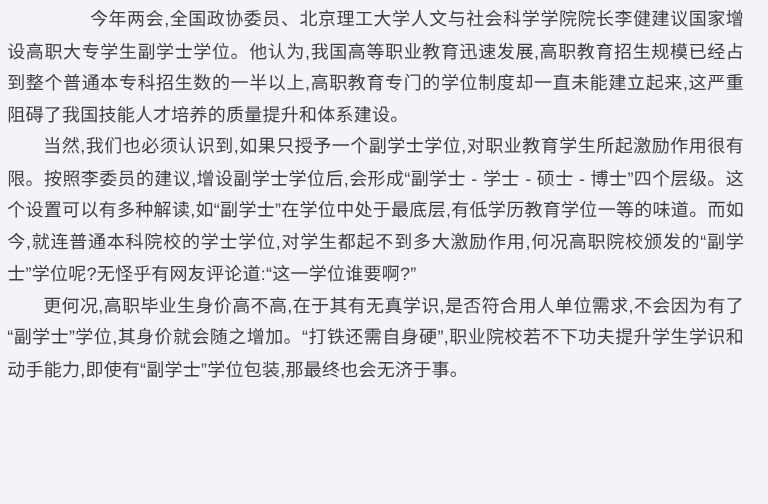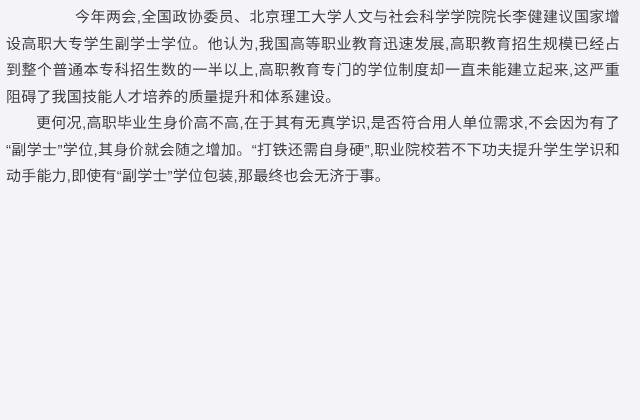--- a/index.html
+++ b/index.html
@@ -32,14 +32,15 @@
   }
   .para.first {
     text-indent: 69px;
   }
 </style>
 </head>
 <body style="background: rgb(244, 244, 248);">
 
 <div class="article" style="color: rgb(63, 63, 69);">
   <p class="para first">今年两会,全国政协委员、北京理工大学人文与社会科学学院院长李健建议国家增设高职大专学生副学士学位。他认为,我国高等职业教育迅速发展,高职教育招生规模已经占到整个普通本专科招生数的一半以上,高职教育专门的学位制度却一直未能建立起来,这严重阻碍了我国技能人才培养的质量提升和体系建设。</p>
+  <p class="para">当然,我们也必须认识到,如果只授予一个副学士学位,对职业教育学生所起激励作用很有限。按照李委员的建议,增设副学士学位后,会形成“副学士 - 学士 - 硕士 - 博士”四个层级。这个设置可以有多种解读,如“副学士”在学位中处于最底层,有低学历教育学位一等的味道。而如今,就连普通本科院校的学士学位,对学生都起不到多大激励作用,何况高职院校颁发的“副学士”学位呢?无怪乎有网友评论道:“这一学位谁要啊?”</p>
   <p class="para">更何况,高职毕业生身价高不高,在于其有无真学识,是否符合用人单位需求,不会因为有了“副学士”学位,其身价就会随之增加。“打铁还需自身硬”,职业院校若不下功夫提升学生学识和动手能力,即使有“副学士”学位包装,那最终也会无济于事。</p>
 </div>
 
 </body></html>

